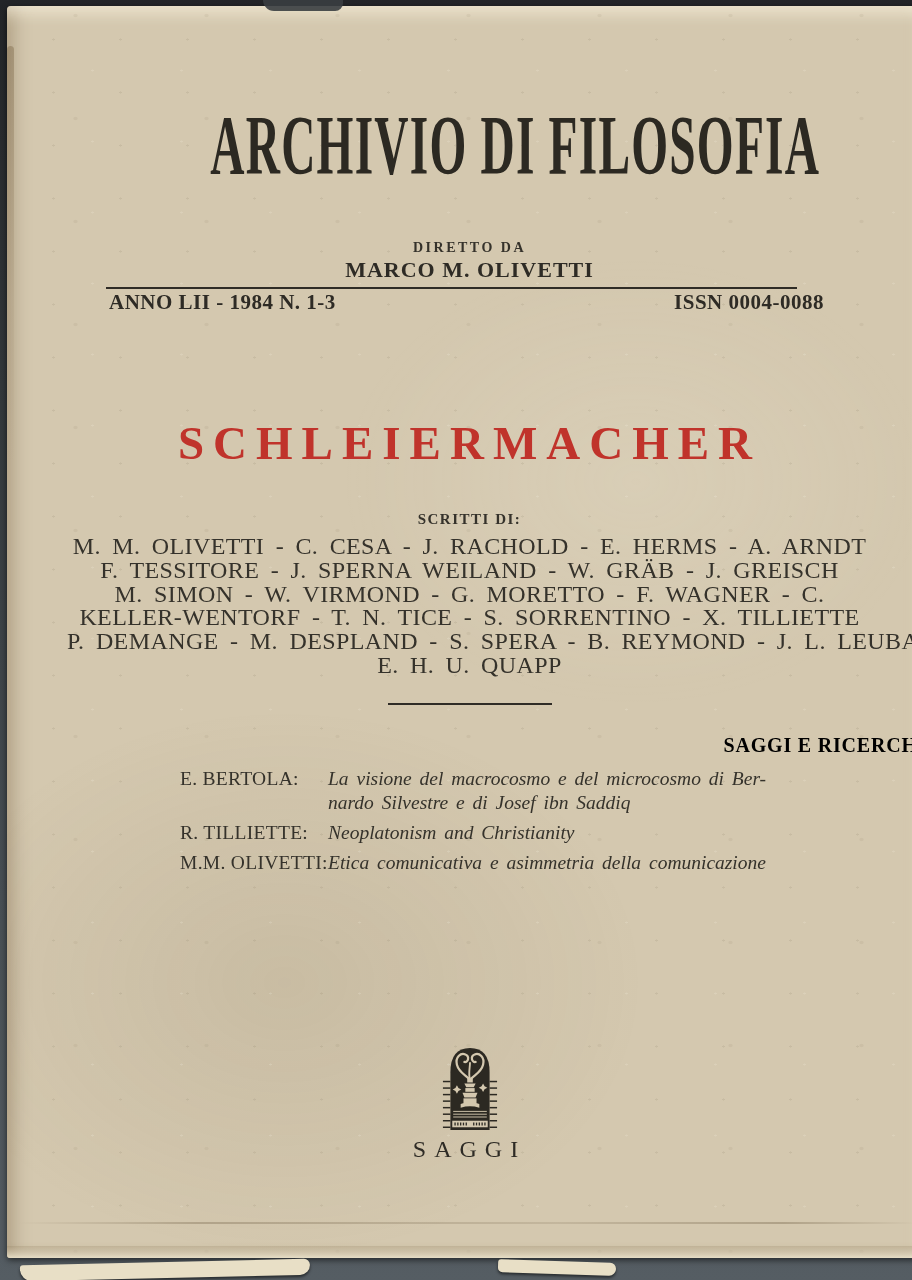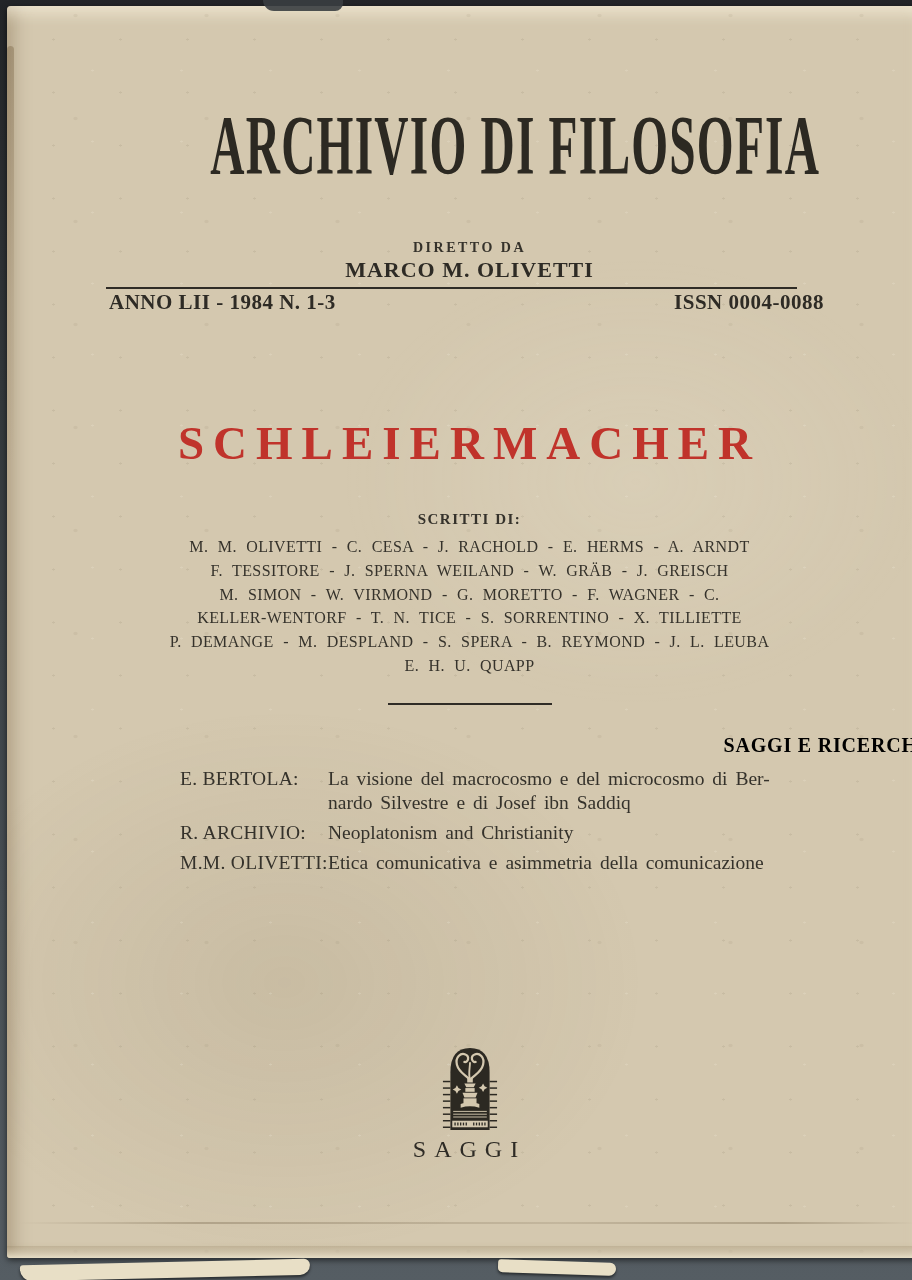--- a/index.html
+++ b/index.html
@@ -63,37 +63,37 @@
   .theme-title{
     position:absolute;top:410px;left:0;right:0;text-align:center;
     font-size:47px;font-weight:700;letter-spacing:9px;color:#c0332b;white-space:nowrap;
   }
   .scritti{
     position:absolute;top:505px;left:0;right:0;text-align:center;
     font-size:15px;font-weight:700;letter-spacing:1.5px;color:#35322b;
   }
   .contributors{
     position:absolute;top:529px;left:60px;right:60px;text-align:center;
-    font-size:16px;line-height:23.8px;color:#35322b;
+    font-size:24px;line-height:23.8px;color:#35322b;
     word-spacing:5px;letter-spacing:.4px;white-space:nowrap;
   }
   .rule-small{
     position:absolute;top:697px;left:50%;width:164px;margin-left:-82px;height:2px;background:#2f2c26;
   }
   .saggi{
     position:absolute;top:728px;left:0;right:0;text-align:right;
     font-size:20px;font-weight:700;letter-spacing:.8px;color:#000000;
   }
   .works{
     position:absolute;top:761px;left:141px;right:90px;
     font-size:19.5px;line-height:24px;color:#35322b;
   }
   .work-row{display:flex;margin-bottom:6px;}
   .work-author{flex:0 0 148px;letter-spacing:.3px;margin-left:32px;}
-  .work-title{flex:1;white-space:pre-line;text-align:justify;word-spacing:3px;}
+  .work-title{flex:1;white-space:pre-line;text-align:justify;word-spacing:3px;font-style:italic;}
 
   .publisher{position:absolute;top:1036px;left:0;right:0;text-align:center;}
   .emblem{display:inline-block;}
   .cedam{
     position:absolute;top:1130px;left:0;right:0;text-align:center;
     font-size:24px;letter-spacing:8px;color:#2e2b25;font-weight:500;white-space:nowrap;
   }
 
   
   .top-notch{
@@ -157,21 +157,21 @@
 
     <div class="saggi">SAGGI E RICERCHE</div>
 
     <div class="works">
       <div class="work-row">
         <span class="work-author">E. BERTOLA:</span>
         <span class="work-title">La visione del macrocosmo e del microcosmo di Ber-
 nardo Silvestre e di Josef ibn Saddiq</span>
       </div>
       <div class="work-row">
-        <span class="work-author">R. ARCHIVIO:</span>
+        <span class="work-author">R. TILLIETTE:</span>
         <span class="work-title">Neoplatonism and Christianity</span>
       </div>
       <div class="work-row">
         <span class="work-author">M.M. OLIVETTI:</span>
         <span class="work-title">Etica comunicativa e asimmetria della comunicazione</span>
       </div>
     </div>
 
     <div class="publisher">
       <span class="emblem">

